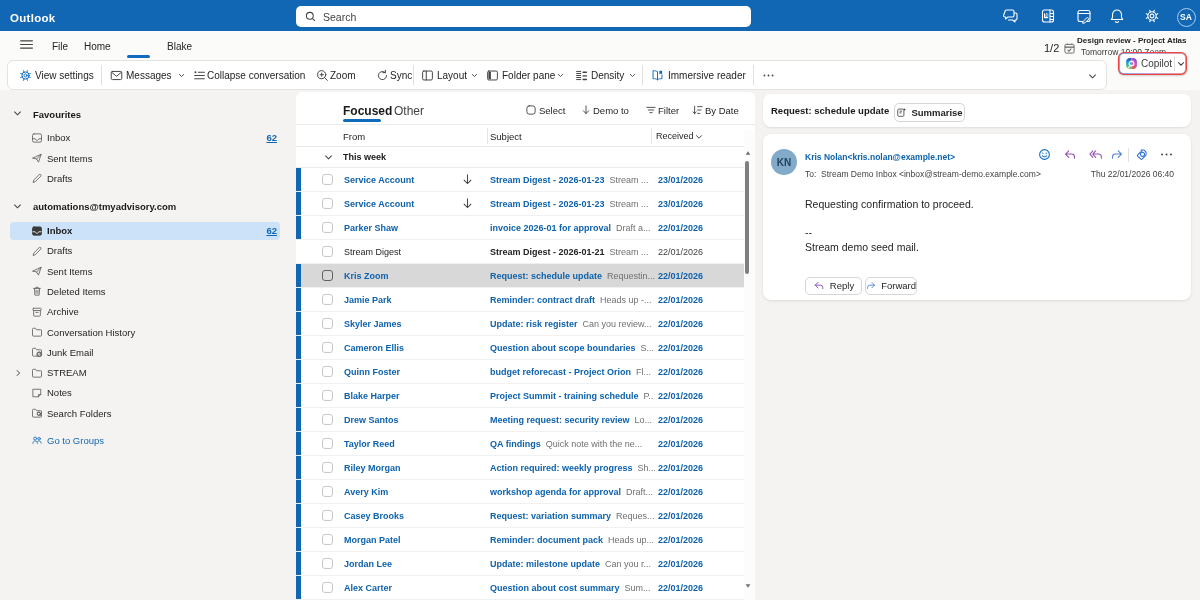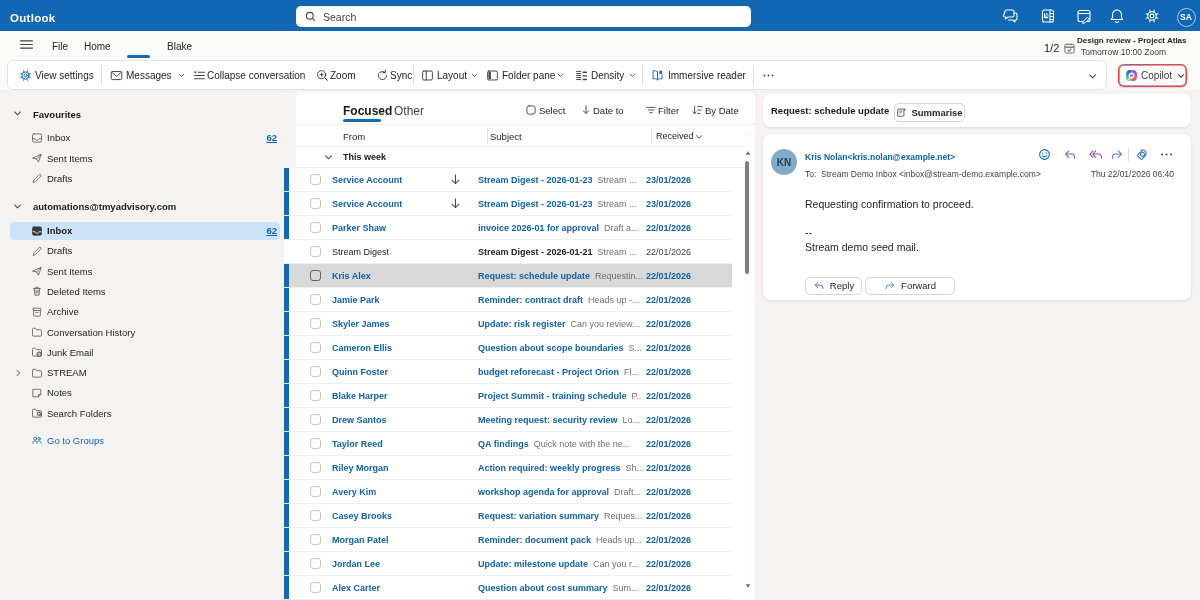--- a/index.html
+++ b/index.html
@@ -23,21 +23,21 @@
 .rem2 { position:absolute; left:1081px; top:47px; font-size:8.5px; color:#3a3a3a; }
 .frac { position:absolute; left:1044px; top:42px; font-size:11px; color:#242424; }
 .fracic { position:absolute; left:1064px; top:43px; width:11px; height:11px; }
 
 .ribbon { position:absolute; left:7px; top:60px; width:1100px; height:30px; background:#fff; border:1px solid #e3e3e3; border-radius:6px; }
 .ri { position:absolute; top:69.5px; font-size:10px; color:#242424; white-space:nowrap; }
 .rsvg { position:absolute; top:68.5px; width:13px; height:13px; }
 .rsep { position:absolute; top:65px; width:1px; height:20px; background:#e0e0e0; }
 .rchev { position:absolute; top:72px; width:7px; height:7px; }
 .ribchev { position:absolute; left:1088px; top:72px; width:9px; height:9px; }
-.copilot { position:absolute; left:1118px; top:64px; width:69px; height:23px; background:#ef4444; border-radius:6px; box-shadow:0 1px 2px rgba(0,0,0,.18);text-decoration:underline; }
+.copilot { position:absolute; left:1118px; top:52px; width:69px; height:23px; background:#ef4444; border-radius:6px; box-shadow:0 1px 2px rgba(0,0,0,.18);text-decoration:underline; }
 .copinner { position:absolute; inset:1px; border:1px solid transparent; border-radius:5px;
   background:linear-gradient(#fff,#fff) padding-box, linear-gradient(105deg,#74abe2,#c2a3d9 50%,#e5968f) border-box; }
 .coptxt { position:absolute; left:23px; top:6px; font-size:10px; color:#3a3a3a; }
 .copdiv { position:absolute; left:56px; top:4px; width:1px; height:15px; background:#e0e0e0; }
 
 .sidebar { position:absolute; left:0; top:90px; width:290px; height:510px; }
 .shead { position:absolute; left:33px; font-size:9.5px; font-weight:bold; color:#1a1a1a; }
 .schev { position:absolute; left:13px; width:9px; height:9px; }
 .srow { position:absolute; left:0; width:290px; height:20px; }
 .srow .ic { position:absolute; left:31px; top:4px; width:12px; height:12px; }
@@ -49,21 +49,21 @@
 .ftab { position:absolute; top:104px; font-size:12px; }
 .fundl { position:absolute; left:343px; top:119px; width:38px; height:2.5px; background:#0f6cbd; border-radius:2px; }
 .ltool { position:absolute; top:105px; font-size:9.5px; color:#242424; }
 .lticon { position:absolute; top:104px; width:12px; height:12px; }
 .colhead { position:absolute; top:131px; font-size:9.5px; color:#242424; }
 .colline { position:absolute; top:128px; width:1px; height:16px; background:#e5e5e5; }
 .hline { position:absolute; left:296px; width:459px; height:1px; background:#ebebeb; }
 .tw { position:absolute; left:343px; top:152px; font-size:9px; font-weight:bold; color:#1a1a1a; }
 .twchev { position:absolute; left:324px; top:153px; width:9px; height:9px; }
 
-.mrow { position:absolute; left:284px; width:448px; height:24px; background:#fff; border-bottom:1px solid #f0f0f0; }
+.mrow { position:absolute; left:296px; width:448px; height:24px; background:#fff; border-bottom:1px solid #f0f0f0; }
 .mrow.sel { background:#d8d8d8; }
 .ubar { position:absolute; left:0; top:0; width:4.5px; height:23px; background:#1267b4; }
 .cbx { position:absolute; left:26px; top:6px; width:11px; height:11px; border:1px solid #c8c8c8; border-radius:3px; background:#fff; }
 .mrow.sel .cbx { border-color:#616161; background:#d8d8d8; }
 .from { position:absolute; left:48px; top:7px; font-size:9px; font-weight:bold; color:#0e62ad; white-space:nowrap; }
 .mrow.read .from { font-weight:normal; color:#242424; }
 .subj { position:absolute; left:194px; top:7px; font-size:9px; white-space:nowrap; overflow:hidden; max-width:165px; }
 .subj b { font-weight:bold; color:#0e62ad; }
 .mrow.read .subj b { font-weight:bold; color:#242424; }
 .subj span { color:#707070; padding-left:5px; }
@@ -337,21 +337,21 @@
 <div class="ftab" style="left:394px;color:#424242;">Other</div>
 <div class="fundl"></div>
 <div id="ltools">
     <svg class="lticon" style="left:525px" viewBox="0 0 16 16" fill="none" stroke="#424242" stroke-width="1.2" stroke-linecap="round" stroke-linejoin="round">
       <rect x="2.5" y="2.5" width="11" height="11" rx="3"></rect>
     </svg>
     <div class="ltool" style="left:539px">Select</div>
     <svg class="lticon" style="left:580px" viewBox="0 0 16 16" fill="none" stroke="#424242" stroke-width="1.2" stroke-linecap="round" stroke-linejoin="round">
       <path d="M8 2.5 v10 M4.5 9 L8 12.8 L11.5 9"></path>
     </svg>
-    <div class="ltool" style="left:593px">Date to</div>
+    <div class="ltool" style="left:593px">Demo to</div>
     <svg class="lticon" style="left:645px" viewBox="0 0 16 16" fill="none" stroke="#424242" stroke-width="1.2" stroke-linecap="round" stroke-linejoin="round">
       <path d="M2.5 4.5 h11 M4.5 8 h7 M6.5 11.5 h3"></path>
     </svg>
     <div class="ltool" style="left:658px">Filter</div>
     <svg class="lticon" style="left:692px" viewBox="0 0 16 16" fill="none" stroke="#424242" stroke-width="1.2" stroke-linecap="round" stroke-linejoin="round">
       <path d="M7.5 3.5 h6 M7.5 8 h4.5 M7.5 12.5 h3 M3.5 3 v10 M1.5 10.5 L3.5 13 L5.5 10.5"></path>
     </svg>
     <div class="ltool" style="left:705px">By Date</div>
   </div>
 <div class="colhead" style="left:343px;">From</div>
@@ -399,21 +399,21 @@
     </div>
     <div class="mrow read" style="top:240px">
       <div class="cbx"></div>
       <div class="from">Stream Digest</div>
       <div class="subj"><b>Stream Digest - 2026-01-21</b><span>Stream ...</span></div>
       <div class="date">22/01/2026</div>
     </div>
     <div class="mrow sel" style="top:264px">
       <div class="ubar"></div>
       <div class="cbx"></div>
-      <div class="from">Kris Alex</div>
+      <div class="from">Kris Zoom</div>
       <div class="subj"><b>Request: schedule update</b><span>Requestin...</span></div>
       <div class="date">22/01/2026</div>
     </div>
     <div class="mrow" style="top:288px">
       <div class="ubar"></div>
       <div class="cbx"></div>
       <div class="from">Jamie Park</div>
       <div class="subj"><b>Reminder: contract draft</b><span>Heads up -...</span></div>
       <div class="date">22/01/2026</div>
     </div>
@@ -551,21 +551,21 @@
         <circle cx="13.5" cy="8" r="1.2" fill="#424242" stroke="none"></circle>
       </svg></span>
     <div class="rico" style="left:1128px;top:148px;width:1px;height:14px;background:#e0e0e0"></div>
   </div>
 <div class="rbody" style="top:198px;">Requesting confirmation to proceed.</div>
 <div class="rbody" style="top:226px;">--</div>
 <div class="rbody" style="top:241px;">Stream demo seed mail.</div>
 <div class="btn" style="left:805px;width:57px;"><svg width="12" height="11" viewBox="0 0 16 16" fill="none" stroke="#9151b4" stroke-width="1.4" stroke-linecap="round" stroke-linejoin="round">
       <path d="M6.5 3.5 L2.5 7.5 L6.5 11.5 M2.5 7.5 H10 a3.5 3.5 0 0 1 3.5 3.5 v1.5"></path>
     </svg>Reply</div>
-<div class="btn" style="left:865px;width:90px;"><svg width="12" height="11" viewBox="0 0 16 16" fill="none" stroke="#4f82d8" stroke-width="1.4" stroke-linecap="round" stroke-linejoin="round">
+<div class="btn" style="left:865px;width:52px;"><svg width="12" height="11" viewBox="0 0 16 16" fill="none" stroke="#4f82d8" stroke-width="1.4" stroke-linecap="round" stroke-linejoin="round">
       <path d="M9.5 3.5 L13.5 7.5 L9.5 11.5 M13.5 7.5 H6 a3.5 3.5 0 0 0 -3.5 3.5 v1.5"></path>
     </svg>Forward</div>
 <span class="ticon" style="left:1003px"><svg width="16" height="16" viewBox="0 0 16 16" fill="none" stroke="#fff" stroke-width="1.1" stroke-linecap="round" stroke-linejoin="round">
       <path d="M2 3.5 a1.5 1.5 0 0 1 1.5-1.5 h6 a1.5 1.5 0 0 1 1.5 1.5 v4 a1.5 1.5 0 0 1 -1.5 1.5 h-4.5 l-2.5 2 v-2 h-.5 a1.5 1.5 0 0 1 -1.5-1.5 Z"></path>
       <path d="M11.5 5 h1 a1.5 1.5 0 0 1 1.5 1.5 v4 a1.5 1.5 0 0 1 -1.5 1.5 h-.5 v2 l-2.5-2 h-4"></path>
     </svg></span>
 <span class="ticon" style="left:1040px"><svg width="16" height="16" viewBox="0 0 16 16" fill="none" stroke="#fff" stroke-width="1.1" stroke-linecap="round" stroke-linejoin="round">
       <rect x="2.5" y="2" width="11" height="12" rx="2"></rect>
       <path d="M10 2 v12 M10 5.5 h3.5 M10 8.5 h3.5 M10 11.5 h3.5"></path>
       <rect x="4" y="5.2" width="4.2" height="5" rx="0.8" fill="#fff" stroke="none"></rect>

